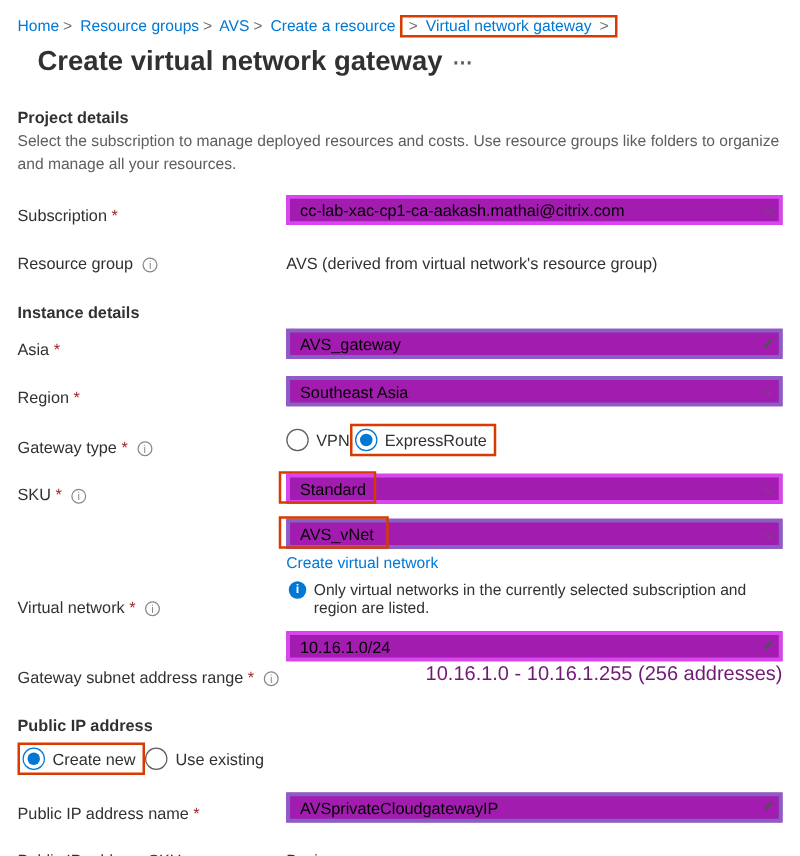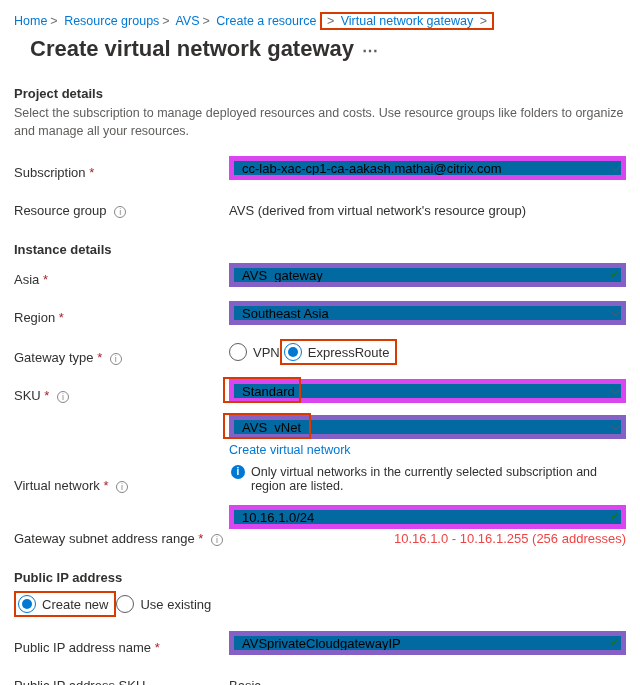--- a/index.html
+++ b/index.html
@@ -22,21 +22,21 @@
   .req { color:#a4262c; }
   .info-ic {
     display:inline-block; width:12px; height:12px; border:1px solid #888;
     border-radius:50%; font-size:9px; line-height:11px; text-align:center;
     color:#888; margin-left:4px; cursor:default;
   }
   .ctrl-col { flex:1; }
   .select-wrap, .input-wrap { position:relative; }
   .select-wrap input, .input-wrap input {
     width:100%; height:24px; font-size:13px;
-    border:5px solid #d946ef; padding:2px 22px 2px 8px; background:#0369a1;
+    border:3px solid #d946ef; padding:2px 22px 2px 8px; background:#a21caf;
   }
   .purple input { border-color:#8661c5; }
   .chev, .tick { position:absolute; right:6px; top:4px; font-size:12px; pointer-events:none; }
   .tick { color:#107c10; right:6px; }
   .select-wrap .chev { color:#605e5c; }
   .static-val { padding-top:4px; color:#323130; }
   .radio-row { display:flex; align-items:center; padding-top:2px; }
   .radio { display:flex; align-items:center; gap:6px; cursor:pointer; }
   .radio .dot {
     width:18px; height:18px; border:1px solid #605e5c; border-radius:50%;
@@ -45,21 +45,21 @@
   .radio.sel .dot { border-color:#0078d4; }
   .radio.sel .dot::after {
     content:""; width:10px; height:10px; background:#0078d4; border-radius:50%;
   }
   .sub-note { display:flex; gap:6px; margin:8px 0 0 2px; font-size:12.5px; color:#323130; }
   .sub-note .iicon {
     width:14px;height:14px;border-radius:50%;background:#0078d4;color:#fff;
     font-size:10px;line-height:14px;text-align:center;font-weight:bold;flex:none;
   }
   .sub-link { color:#0078d4; font-size:12.5px; margin-top:4px; display:inline-block; cursor:pointer; }
-  .range-note { text-align:right; font-size:13px; color:#ef4444; margin-top:2px; }
+  .range-note { text-align:right; font-size:16px; color:#701a75; margin-top:2px; }
   .sku-hi, .vnet-hi {
     border:2px solid #d83b01; position:absolute; left:-6px; height:26px; width:78px; top:-2px;
     pointer-events:none;
   }
   .radio-hi {
     border:2px solid #d83b01; padding:2px 6px 2px 2px; border-radius:0;
   }
 </style>
 </head>
 <body>

